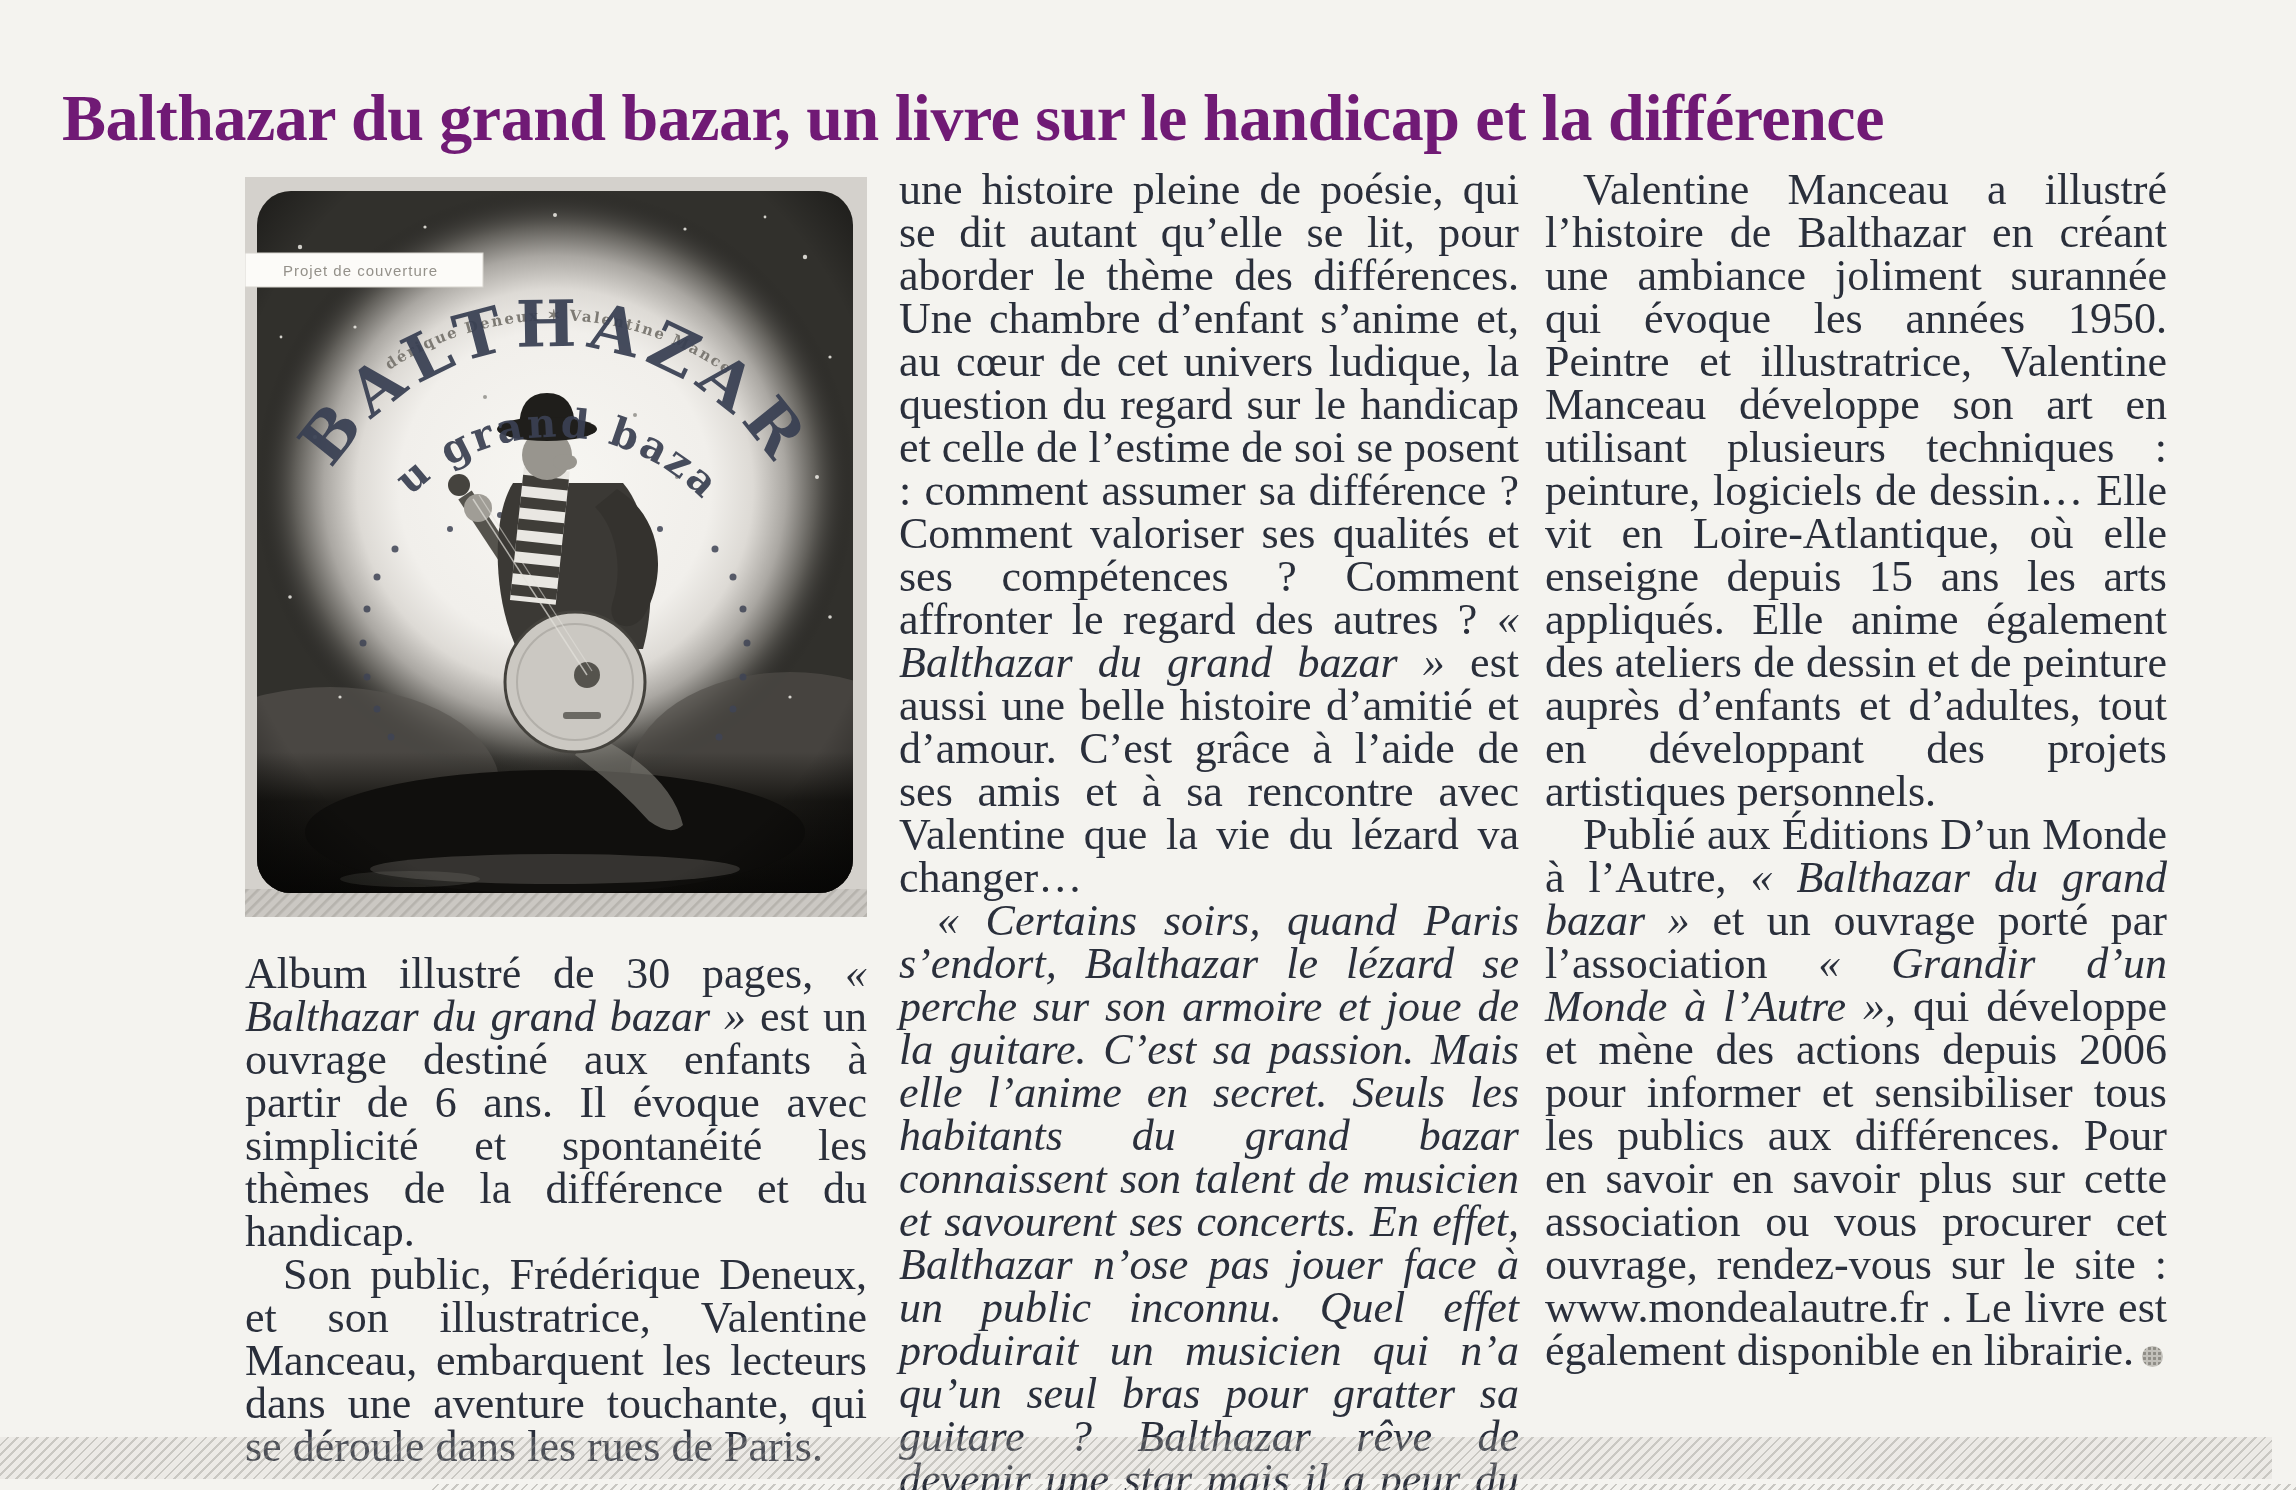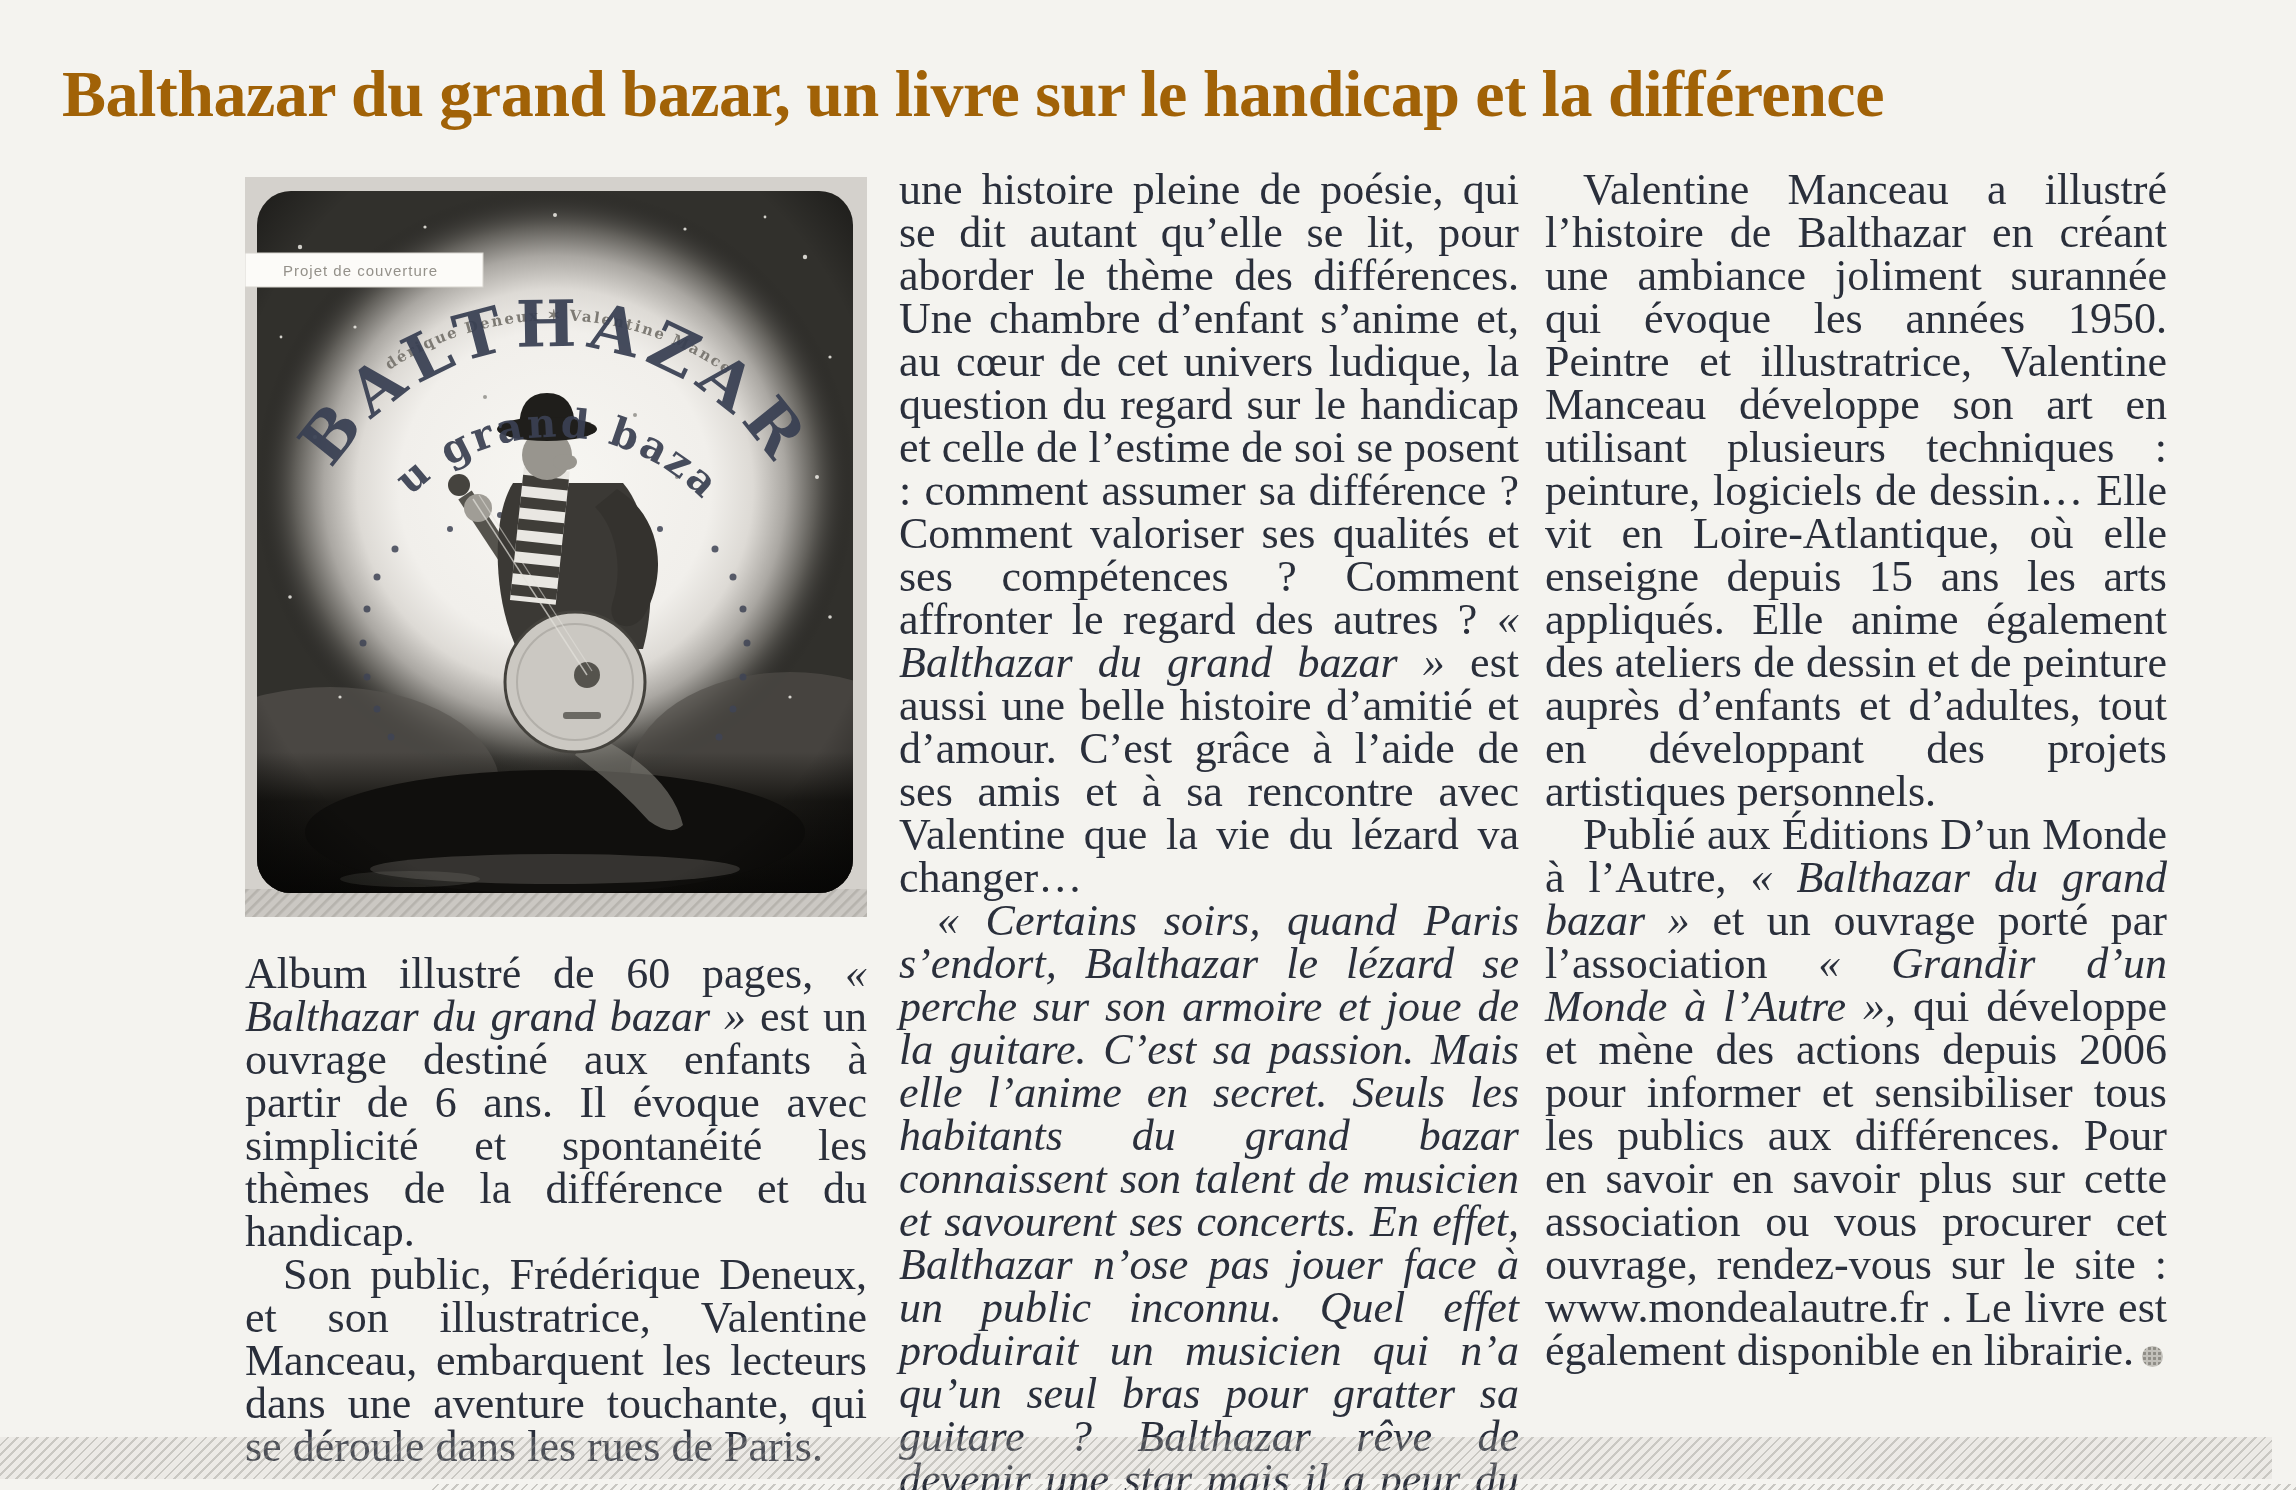--- a/index.html
+++ b/index.html
@@ -5,23 +5,23 @@
   html,body{margin:0;padding:0;}
   body{background:#888;}
   .page{
     position:relative;
     width:2296px;height:1490px;
     background:#f4f3ef;
     overflow:hidden;
     font-family:"Liberation Serif", serif;
   }
   .headline{
-    position:absolute;left:62px;top:12px;width:2190px;
+    position:absolute;left:62px;top:36px;width:2190px;
     font-size:66px;font-weight:700;letter-spacing:-0.5px;
-    color:#a16207;white-space:nowrap;
+    color:#701a75;white-space:nowrap;
   }
   .col{
     position:absolute;
     color:#2a2f3b;
     font-size:44px;line-height:43px;
     text-align:justify;
     hyphens:auto;-webkit-hyphens:auto;
   }
   .col p{margin:0;}
   .col p.indent{text-indent:38px;}
@@ -206,21 +206,21 @@
       </g>
 
       <g>
         <rect x="0" y="76" width="238" height="34" fill="#fcfbf8" stroke="#d8d5cf" stroke-width="1"></rect>
         <text x="38" y="99" font-family="'Liberation Sans', sans-serif" font-size="15" fill="#94918a" letter-spacing="1">Projet de couverture</text>
       </g>
     </svg>
   </div>
 
   <div class="col col-left" lang="fr">
-      <p class="para"><span>Album illustré de 60 pages, </span><span class="it">« Balthazar du grand bazar »</span><span> est un ouvrage destiné aux enfants à partir de 6 ans. Il évoque avec simplicité et spontanéité les thèmes de la différence et du handicap.</span></p>
+      <p class="para"><span>Album illustré de 30 pages, </span><span class="it">« Balthazar du grand bazar »</span><span> est un ouvrage destiné aux enfants à partir de 6 ans. Il évoque avec simplicité et spontanéité les thèmes de la différence et du handicap.</span></p>
       <p class="para indent"><span>Son public, Frédérique Deneux, et son illustratrice, Valentine Manceau, embarquent les lecteurs dans une aventure touchante, qui se déroule dans les rues de Paris.</span></p>
     </div>
   <div class="col col-mid" lang="fr">
       <p class="para"><span>une histoire pleine de poésie, qui se dit autant qu’elle se lit, pour aborder le thème des différences. Une chambre d’enfant s’anime et, au cœur de cet univers ludique, la question du regard sur le handicap et celle de l’estime de soi se posent : comment assumer sa différence ? Comment valoriser ses qualités et ses compétences ? Comment affronter le regard des autres ? </span><span class="it">« Balthazar du grand bazar »</span><span> est aussi une belle histoire d’amitié et d’amour. C’est grâce à l’aide de ses amis et à sa rencontre avec Valentine que la vie du lézard va changer…</span></p>
       <p class="para indent"><span class="it">« Certains soirs, quand Paris s’endort, Balthazar le lézard se perche sur son armoire et joue de la guitare. C’est sa passion. Mais elle l’anime en secret. Seuls les habitants du grand bazar connaissent son talent de musicien et savourent ses concerts. En effet, Balthazar n’ose pas jouer face à un public inconnu. Quel effet produirait un musicien qui n’a qu’un seul bras pour gratter sa guitare ? Balthazar rêve de devenir une star mais il a peur du regard des autres. Heureusement, ses amis vont l’aider à trouver le courage pour aller se produire en-dehors du grand bazar… ».</span></p>
     </div>
   <div class="col col-right" lang="fr">
       <p class="para indent"><span>Valentine Manceau a illustré l’histoire de Balthazar en créant une ambiance joliment surannée qui évoque les années 1950. Peintre et illustratrice, Valentine Manceau développe son art en utilisant plusieurs techniques : peinture, logiciels de dessin… Elle vit en Loire-Atlantique, où elle enseigne depuis 15 ans les arts appliqués. Elle anime également des ateliers de dessin et de peinture auprès d’enfants et d’adultes, tout en développant des projets artistiques personnels.</span></p>
       <p class="para indent"><span>Publié aux Éditions D’un Monde à l’Autre, </span><span class="it">« Balthazar du grand bazar »</span><span> et un ouvrage porté par l’association </span><span class="it">« Grandir d’un Monde à l’Autre »</span><span>, qui développe et mène des actions depuis 2006 pour informer et sensibiliser tous les publics aux différences. Pour en savoir en savoir plus sur cette association ou vous procurer cet ouvrage, rendez-vous sur le site : www.mondealautre.fr . Le livre est également disponible en librairie.</span><span class="endmark"></span></p>
     </div>

